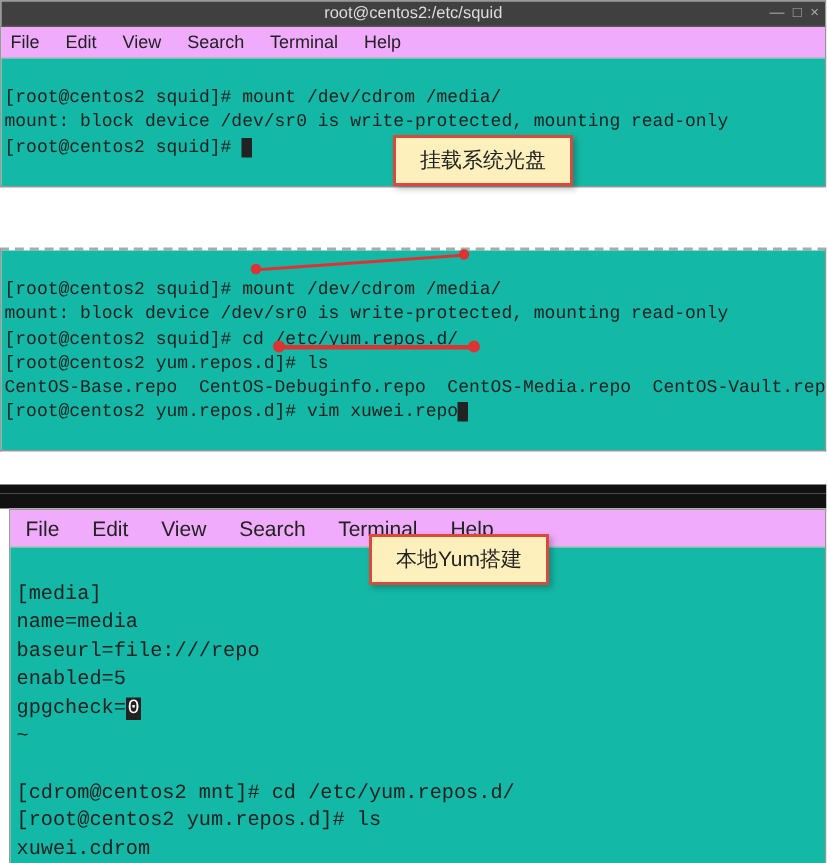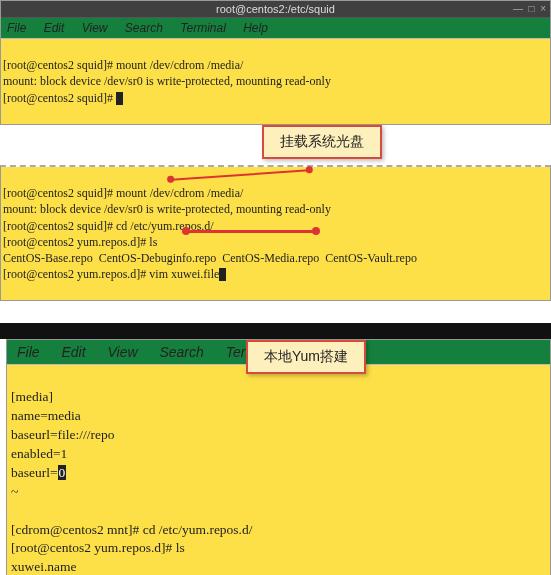--- a/index.html
+++ b/index.html
@@ -16,36 +16,35 @@
       color: #ddd;
       padding: 2px 8px;
       font-family: sans-serif;
       font-size: 11px;
       text-align: center;
       border-bottom: 1px solid #555;
       position: relative;
     }
     .titlebar .controls { position: absolute; right: 4px; top: 2px; color: #aaa; font-size: 10px; }
     .menubar {
-      background: #15803d;
+      background: #f0abfc;
       border-bottom: 1px solid #bbb;
       padding: 3px 6px;
       font-family: sans-serif;
       font-size: 12px;
       color: #222;
-      font-style: italic;
     }
     .menubar span { margin-right: 14px; cursor: pointer; }
     .menubar.large { font-size: 14px; padding: 4px 10px; }
     .menubar.large span { margin-right: 18px; }
     .term {
-      font-family: Liberation Serif, serif;
+      font-family: Liberation Mono, monospace;
       font-size: 12px;
       padding: 2px 2px;
-      background: #fde047;
+      background: #14b8a6;
       color: #222;
       line-height: 1.35;
       white-space: pre;
       overflow: hidden;
     }
     .term.large { font-size: 13.5px; line-height: 1.4; padding: 4px 4px; }
     .cursor {
       display: inline-block;
       width: 7px;
       height: 13px;
@@ -117,34 +116,34 @@
       <span>Terminal</span>
       <span>Help</span>
     </div>
     <div class="term">
 <span>[root@centos2 squid]# mount /dev/cdrom /media/</span>
 <span>mount: block device /dev/sr0 is write-protected, mounting read-only</span>
 <span>[root@centos2 squid]# </span><span class="cursor"></span>
     </div>
   </div>
 
-  <div class="callout" style="left:262px; top:90px;margin-top:35px;">
+  <div class="callout" style="left:262px; top:90px;">
     <span>挂载系统光盘</span>
   </div>
 
   <div style="height:40px; background:#fff;"></div>
 
   <div class="window" style="border-top: 2px dashed #aaa;">
     <div class="term">
 <span>[root@centos2 squid]# mount /dev/cdrom /media/</span>
 <span>mount: block device /dev/sr0 is write-protected, mounting read-only</span>
 <span>[root@centos2 squid]# cd /etc/yum.repos.d/</span>
 <span>[root@centos2 yum.repos.d]# ls</span>
 <span>CentOS-Base.repo  CentOS-Debuginfo.repo  CentOS-Media.repo  CentOS-Vault.repo</span>
-<span>[root@centos2 yum.repos.d]# vim xuwei.file</span><span class="cursor"></span>
+<span>[root@centos2 yum.repos.d]# vim xuwei.repo</span><span class="cursor"></span>
     </div>
   </div>
 
   <div class="reddiag" style="left:170px; top:174px; width:140px; transform:rotate(-4deg);"></div>
   <div class="redline" style="left:186px; top:230px; width:130px;"></div>
 
   <div style="height:22px; background:#fff;"></div>
   <div class="darkstrip"></div>
   <div class="darkstrip2"></div>
 
@@ -154,28 +153,28 @@
       <span>Edit</span>
       <span>View</span>
       <span>Search</span>
       <span>Terminal</span>
       <span>Help</span>
     </div>
     <div class="term large">
 <span>[media]</span>
 <span>name=media</span>
 <span>baseurl=file:///repo</span>
-<span>enabled=1</span>
-<span>baseurl=</span><span class="hilite">0</span>
+<span>enabled=5</span>
+<span>gpgcheck=</span><span class="hilite">0</span>
 <span>~</span>
 
 <span>[cdrom@centos2 mnt]# cd /etc/yum.repos.d/</span>
 <span>[root@centos2 yum.repos.d]# ls</span>
-<span>xuwei.name</span>
+<span>xuwei.cdrom</span>
 
     </div>
   </div>
 
-  <div class="callout" style="left:246px; top:340px;">
+  <div class="callout" style="left:246px; top:356px;">
     <span>本地Yum搭建</span>
   </div>
 
 </div>
 
 </body></html>

